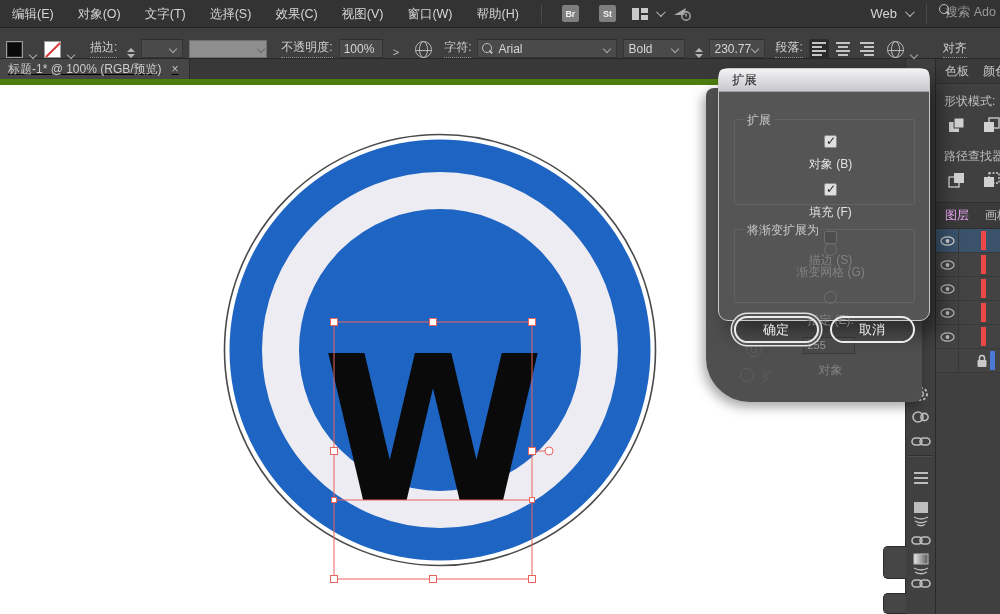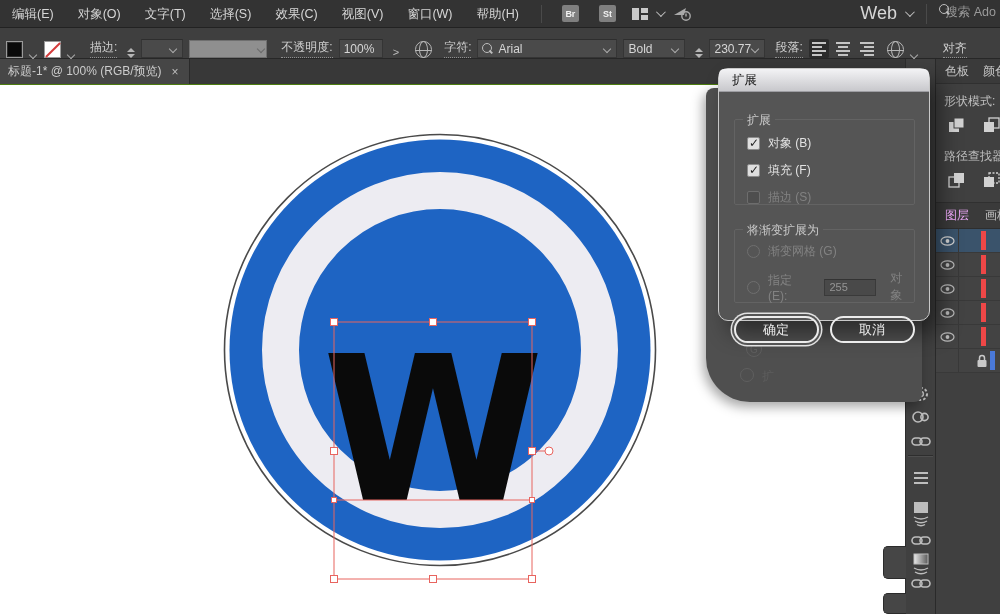--- a/index.html
+++ b/index.html
@@ -65,21 +65,21 @@
   .size-combo { width:56px;margin-top:28px; }
   .alignicons { display:inline-flex; gap:4px; }
   .al { width:20px; height:19px; display:flex; flex-direction:column; justify-content:center; gap:2px; padding:0 3px; border-radius:2px; }
   .al i { height:2px; background:#c4c4c4; display:block; }
   .al.pressed { background:#2c2c2c; }
   .al.left i:nth-child(2), .al.left i:nth-child(4) { width:70%; }
   .al.center i:nth-child(2), .al.center i:nth-child(4) { width:70%; margin:0 auto; }
   .al.right i:nth-child(2), .al.right i:nth-child(4) { width:70%; margin-left:auto; }
 
   
-  .tabbar { position:absolute; left:0; top:59px; width:905px; height:26px; background:#383838; border-bottom:1px solid #4d7c0f; display:flex; }
+  .tabbar { position:absolute; left:0; top:59px; width:905px; height:26px; background:#383838; border-bottom:6px solid #4d7c0f; display:flex;text-decoration:underline; }
   .doc-tab { background:#464646; color:#cccccc; font-size:12px; display:flex; align-items:center; gap:10px; padding:0 10px 0 8px; border-right:1px solid #2a2a2a; }
   .doc-tab .x { color:#bdbdbd; font-size:12px; }
 
   
   .canvas { position:absolute; left:0; top:85px; width:905px; height:529px; background:#ffffff; }
 
   
   .dock-strip { position:absolute; left:905px; top:59px; width:30px; height:555px; background:#404040; border-left:1px solid #2d2d2d; }
   .strip-ic { position:absolute; left:50%; transform:translateX(-50%); color:#bdbdbd; }
   .strip-div { position:absolute; left:2px; right:2px; height:1px; background:#2e2e2e; box-shadow:0 1px 0 #4e4e4e; }
@@ -103,21 +103,21 @@
   
   .ghost { position:absolute; left:706px; top:88px; width:216px; height:314px; background:#4f4f4f; border-radius:8px 4px 8px 44px; box-shadow:-3px 5px 12px rgba(0,0,0,.35); }
   .ghost .g-circ { position:absolute; border:1.5px solid #5f5f5f; border-radius:50%; color:#606060; font-size:10px; display:flex; align-items:center; justify-content:center; }
   .ghost .g-frag { position:absolute; color:#5d5d5d; font-size:12px; white-space:nowrap; overflow:hidden; }
 
   
   .dialog { position:absolute; left:718px; top:68px; width:212px; height:253px; border-radius:10px; border:1px solid #c9c9c9; background:#555555; box-shadow:10px 12px 22px rgba(0,0,0,.45); }
   .dlg-title { height:23px; background:linear-gradient(#f3f3f5,#c8c8cc); border-radius:5px 5px 0 0; border-bottom:1px solid #9d9da2; color:#141414; font-size:12.5px; display:flex; align-items:center; padding-left:13px; }
   .group { position:absolute; left:15px; width:181px; border:1px solid #636363; border-radius:2px; }
   .legend { position:absolute; top:-8px; left:8px; background:#555; padding:0 4px; font-size:12px; color:#c9c9c9; }
-  .ck-row { display:flex; align-items:center; gap:8px; padding:5px 0 5px 12px; font-size:12px; color:#e2e2e2; }
+  .ck-row { display:flex; align-items:center; gap:8px; padding:5px 0 5px 12px; font-size:12px; color:#e2e2e2;flex-direction:column; }
   .ck-row.off { color:#828282; }
   .ckbox { width:13px; height:13px; background:#dfdfdf; border:1px solid #8d8d8d; border-radius:2px; position:relative; }
   .ckbox.checked::after { content:"✓"; position:absolute; left:1px; top:-2px; font-size:12px; font-weight:bold; color:#222; }
   .ckbox.disabled { background:#4e4e4e; border-color:#6d6d6d; }
   .radio { width:13px; height:13px; border:1.4px solid #6f6f6f; border-radius:50%; flex:none; }
   .spec-input { width:52px; height:17px; background:#494949; border:1px solid #3a3a3a; border-top-color:#333; color:#959595; font-size:11px; padding:1px 4px; margin:0 6px 0 2px; }
   .dlg-btns { position:absolute; left:0; right:0; top:247px; display:flex; justify-content:center; gap:11px; }
   .pill { width:85px; height:27px; border:2px solid #ececec; border-radius:14px; background:transparent; color:#ececec; font-size:13px; font-family:inherit; display:flex; align-items:center; justify-content:center; }
   .pill.ok { box-shadow:0 0 0 2px #555, 0 0 0 3.5px #e2e2e2; }
 
@@ -146,21 +146,21 @@
       </span>
   </span>
   <span class="chev"></span>
   <svg class="share-svg" width="20" height="16" viewBox="0 0 20 16">
     <path d="M1 9 L13 2 L11 9 Z" fill="#a9a9a9"></path>
     <circle cx="13" cy="10" r="4.2" fill="none" stroke="#a9a9a9" stroke-width="1.4"></circle>
     <line x1="13" y1="7.5" x2="13" y2="10.5" stroke="#a9a9a9" stroke-width="1.4"></line>
   </svg>
   <span class="mb-right">
     <span class="workspace">
-      <span style="font-size:18px;">Web</span>
+      <span style="font-size:13px;">Web</span>
       <span class="chev"></span>
     </span>
     <span class="search-area">
       <span class="mag"></span>
       <span>搜索 Ado</span>
     </span>
   </span>
 </div>
 
 <div class="optionsbar">

